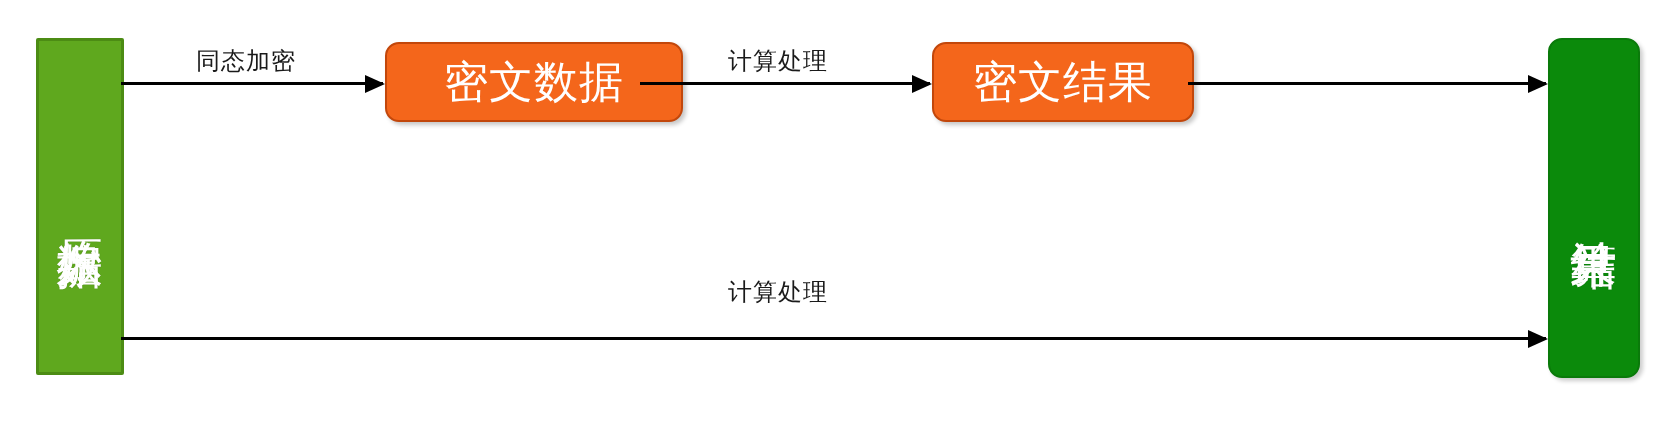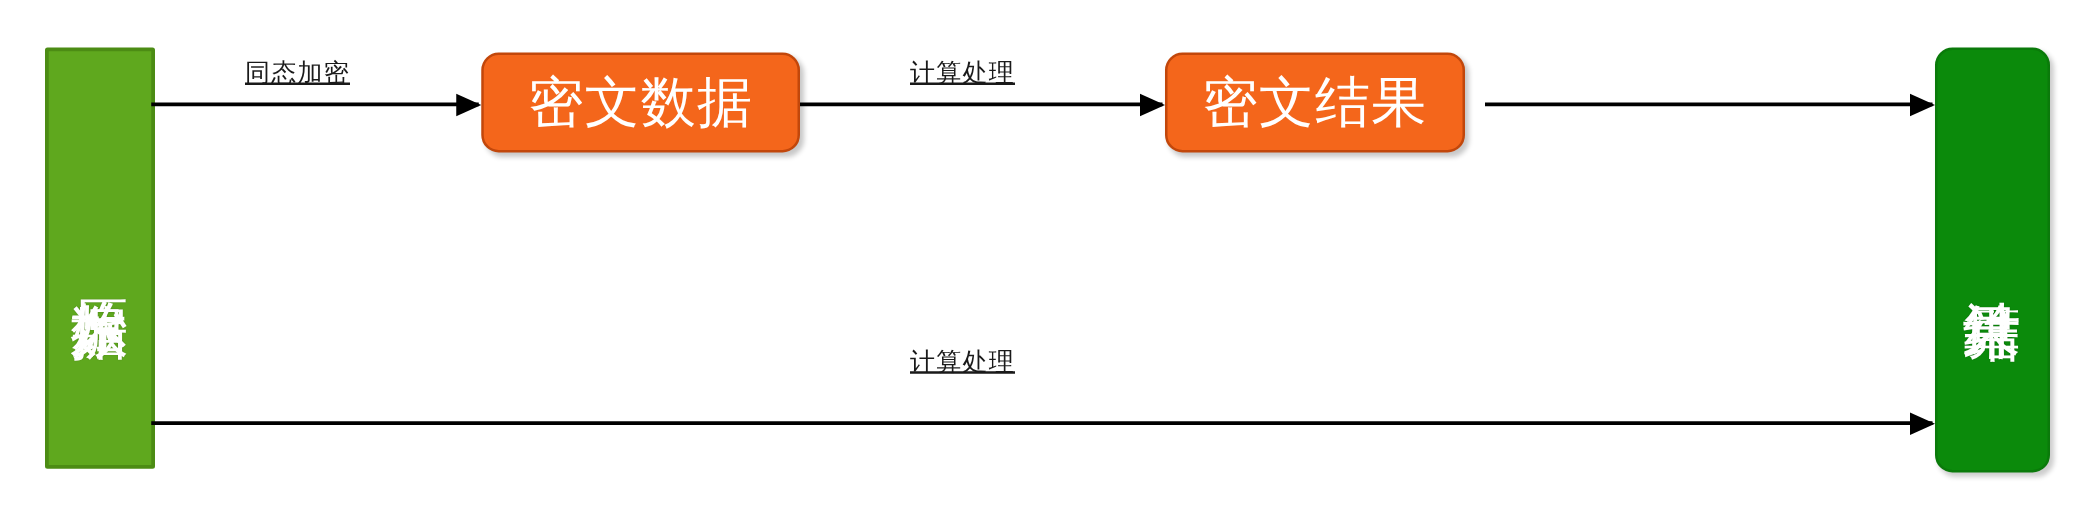--- a/index.html
+++ b/index.html
@@ -68,22 +68,22 @@
     justify-content: center;
     height: 80px;
     background: #F4661B;
     border: 2px solid #C2470B;
     border-radius: 14px;
     color: #ffffff;
     font-size: 44px;
     letter-spacing: 1px;
     box-shadow: 3px 3px 4px rgba(0,0,0,0.22);
   }
-  #cipher-data-box { left: 385px; top: 42px; width: 255px; }
-  #cipher-result-box { left: 932px; top: 42px; width: 240px; }
+  #cipher-data-box { left: 385px; top: 42px; width: 298px; }
+  #cipher-result-box { left: 932px; top: 42px; width: 262px; }
 
   
   .arrow {
     position: absolute;
     height: 3px;
     background: #000000;
   }
   .arrow::after {
     content: "";
     position: absolute;
@@ -98,25 +98,24 @@
   }
 
   #arrow-encrypt   { left: 121px;  top: 82px;  width: 262px; }
   #arrow-compute-1 { left: 640px;  top: 82px;  width: 290px; }
   #arrow-decrypt   { left: 1188px; top: 82px;  width: 358px; }
   #arrow-compute-2 { left: 121px;  top: 337px; width: 1425px; }
 
   
   .alabel {
     position: absolute;
-    font-size: 20px;
+    font-size: 24px;
     color: #1a1a1a;
     letter-spacing: 1px;
     white-space: nowrap;
-    text-decoration: underline;
   }
   #label-encrypt   { left: 196px;  top: 45px; }
   #label-compute-1 { left: 728px;  top: 45px; }
   #label-decrypt   { left: 1266px; top: 45px; }
   #label-compute-2 { left: 728px;  top: 276px; }
 </style>
 </head>
 <body>
 
 <div id="canvas">

